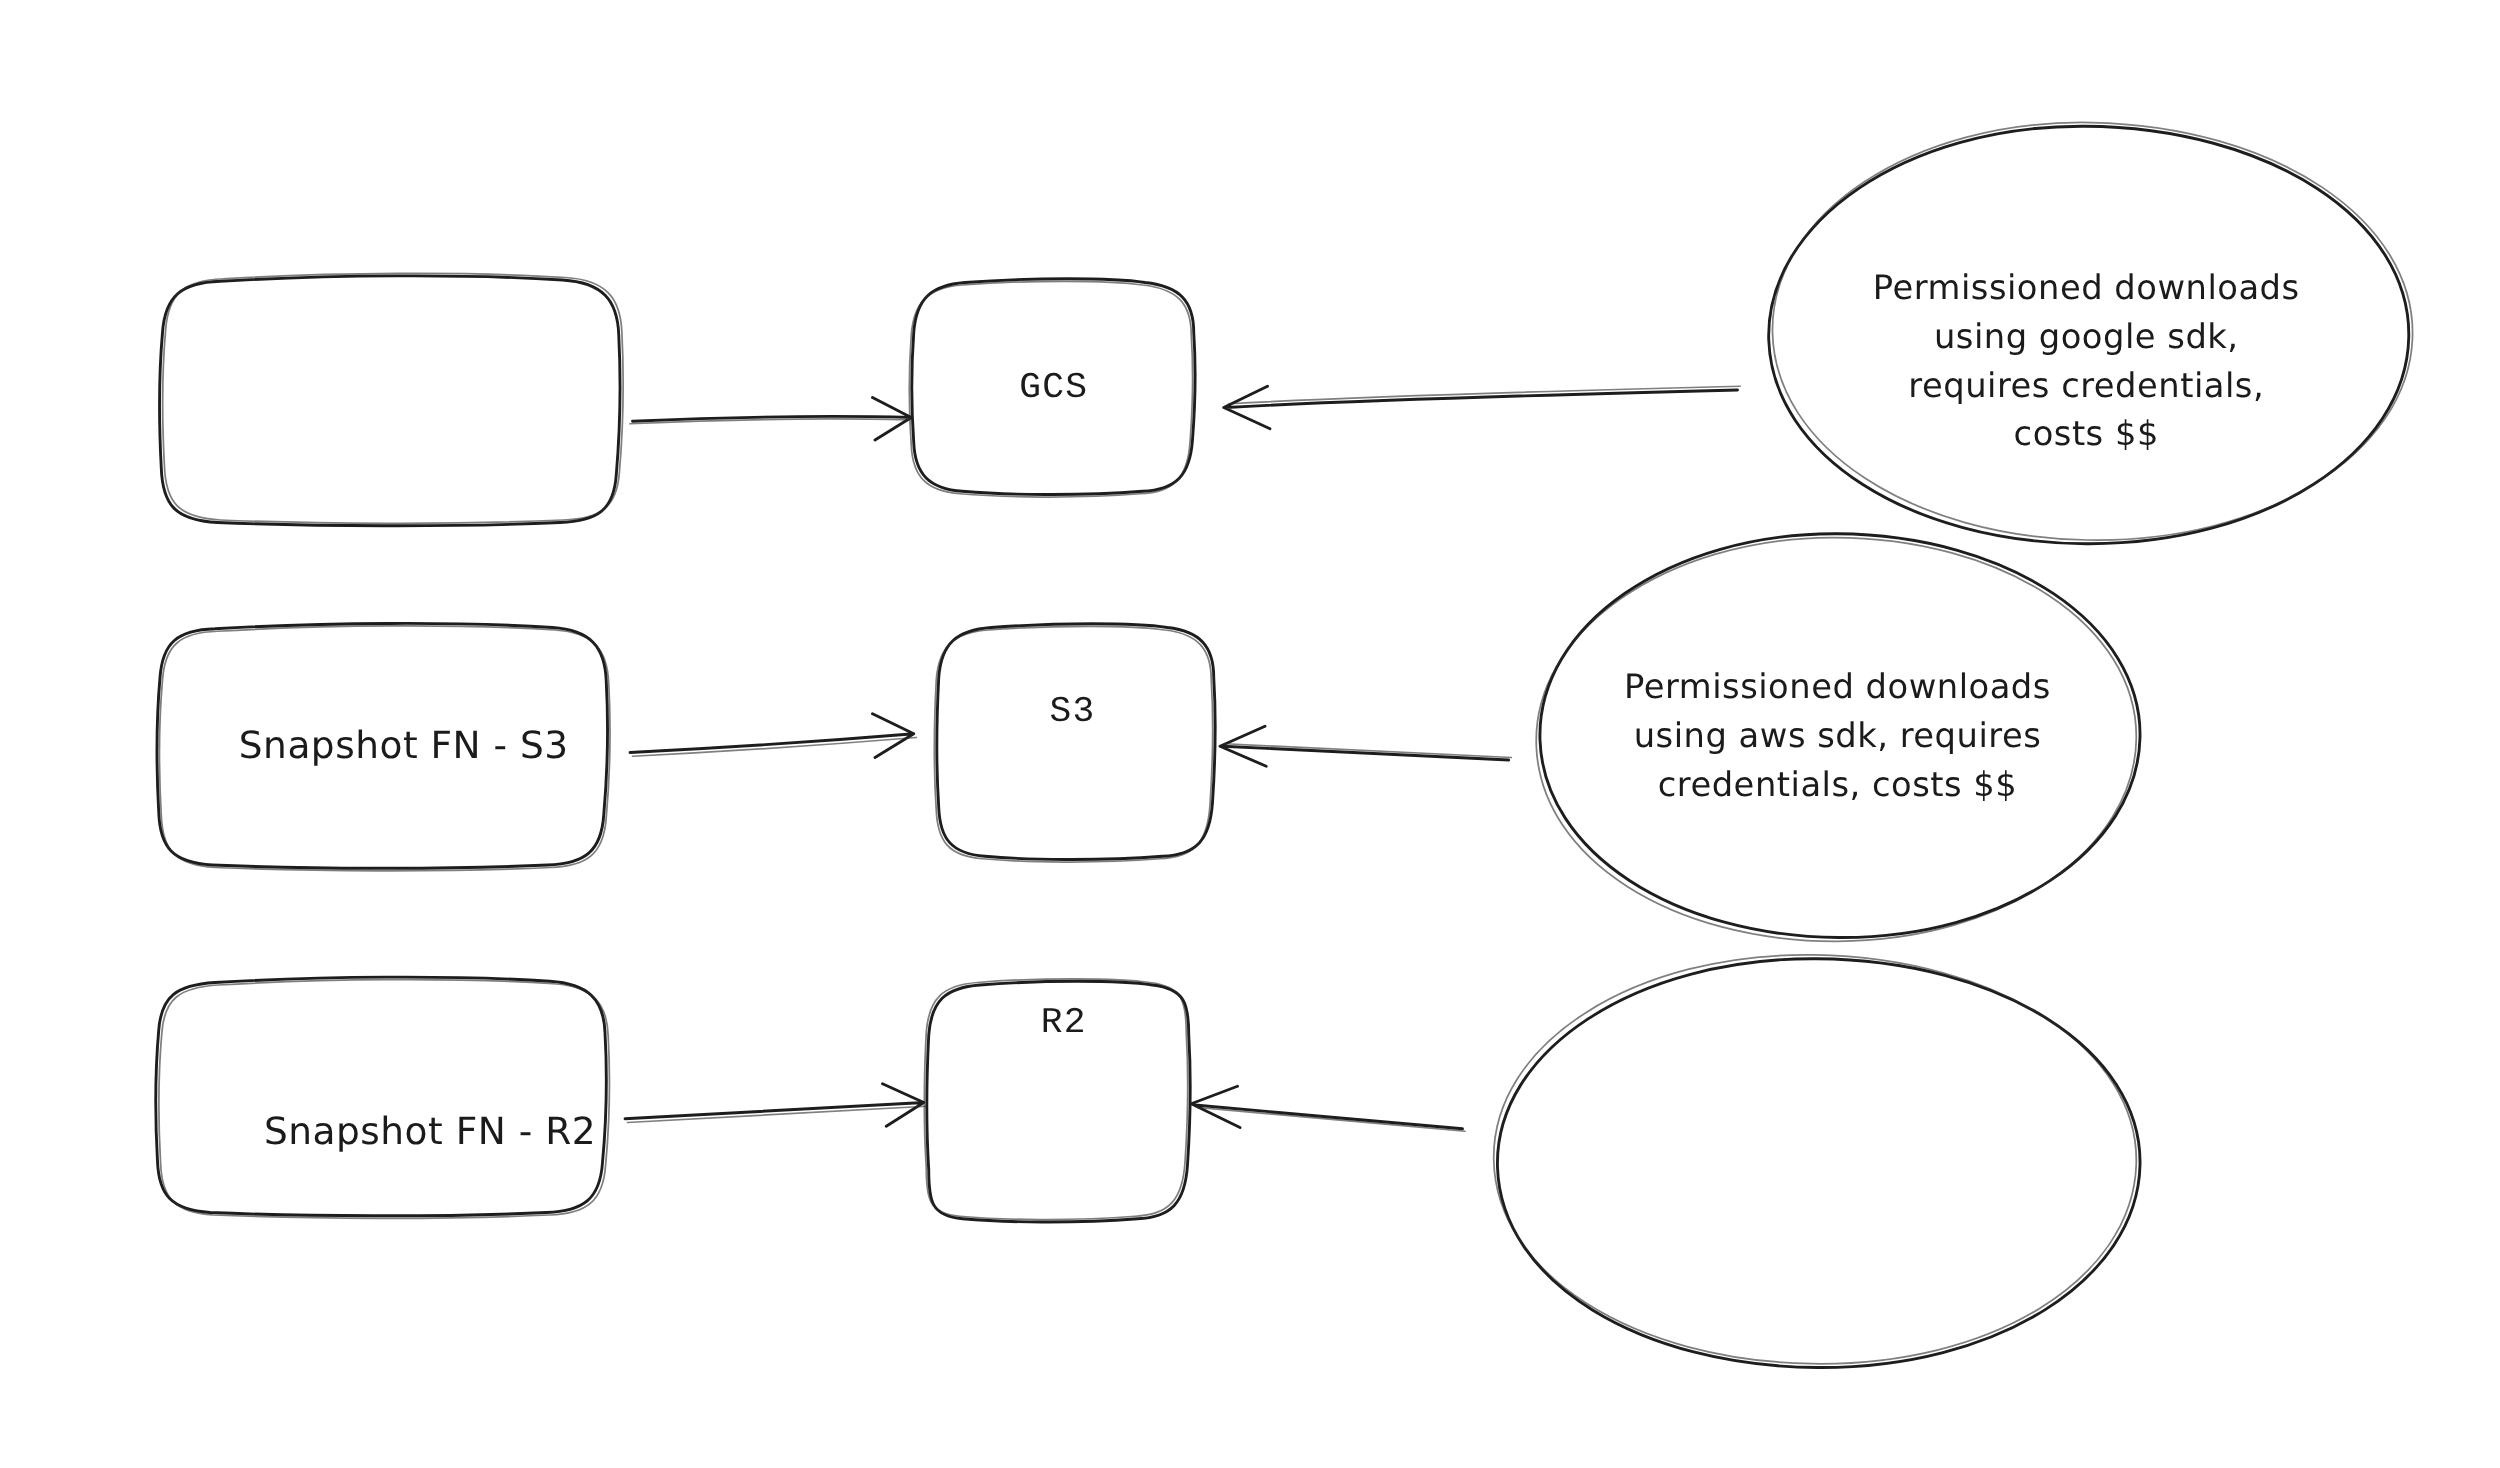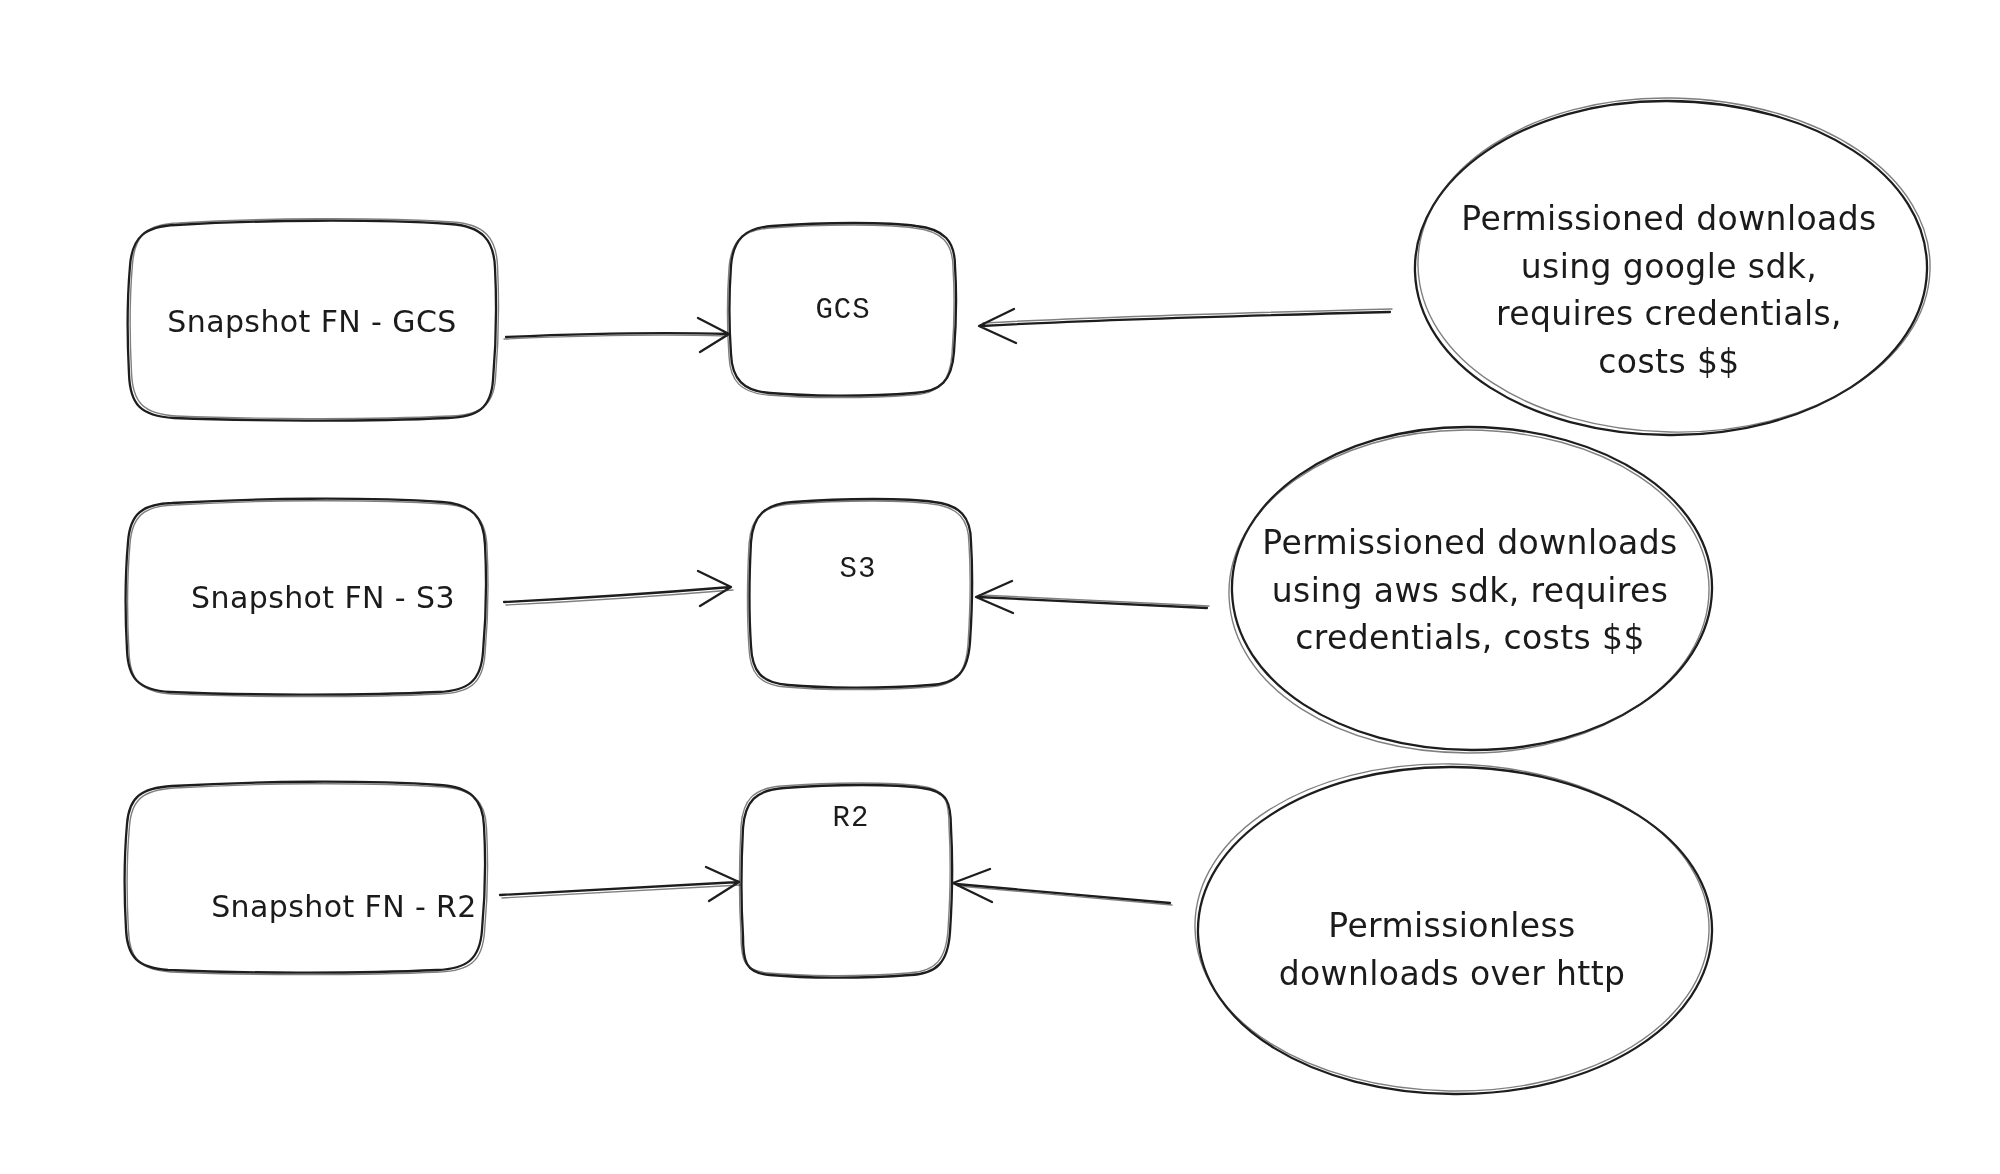--- a/index.html
+++ b/index.html
@@ -17,21 +17,21 @@
   .lbl {
     position: absolute;
     transform: translate(-50%, -50%);
     text-align: center;
     color: #1b1b1b;
     white-space: pre-line;
     letter-spacing: 0.4px;
   }
   .row-label  { font-size: 30px; }
   .node-label { font-size: 29px; letter-spacing: 1px; font-family: Liberation Mono, monospace; }
-  .note-label { font-size: 33px; line-height: 1.44; width: 480px; }
+  .note-label { font-size: 27px; line-height: 1.44; width: 480px; }
 </style>
 </head>
 <body>
 
 <div class="canvas">
 
   <svg width="2000" height="1174" viewBox="0 0 2000 1174">
 
     <g>
       <path class="sketch" d="M 176 225 C 262 220 372 219 450 224 C 482 226 494 240 495 268 C 497 308 496 345 493 380 C 491 408 478 417 448 418 C 362 422 248 421 174 418 C 140 416 130 404 129 374 C 127 336 127 300 130 266 C 132 237 145 226 176 225 Z"></path>
@@ -99,31 +99,28 @@
     <g>
       <path class="sketch" d="M 500 895 C 582 891 662 886 739 882 M 706 867 L 739 882 L 709 901"></path>
       <path class="sketch-echo" transform="translate(2 3)" d="M 500 895 C 582 891 662 886 739 882"></path>
     </g>
     <g>
       <path class="sketch" d="M 1170 903 C 1100 897 1025 890 956 884 M 990 869 L 953 883 L 992 902"></path>
       <path class="sketch-echo" transform="translate(2 2)" d="M 1170 903 C 1100 897 1025 890 956 884"></path>
     </g>
   </svg>
 
-  <div class="lbl row-label" style="left:312px;  top:321px;">Snapshot FN - GCS</div>
   <div class="lbl node-label" style="left:843px;  top:310px;">GCS</div>
   <div class="lbl note-label" style="left:1669px; top:290px;">Permissioned downloads
 using google sdk,
 requires credentials,
 costs $$</div>
 
   <div class="lbl row-label" style="left:306px;  top:597px;margin-left:17px;">Snapshot FN - S3</div>
   <div class="lbl node-label" style="left:858px;  top:569px;">S3</div>
   <div class="lbl note-label" style="left:1470px; top:590px;">Permissioned downloads
 using aws sdk, requires
 credentials, costs $$</div>
 
   <div class="lbl row-label" style="left:306px;  top:906px;margin-left:38px;">Snapshot FN - R2</div>
   <div class="lbl node-label" style="left:851px;  top:818px;">R2</div>
-  <div class="lbl note-label" style="left:1452px; top:950px;">Permissionless
-downloads over http</div>
 
 </div>
 
 </body></html>

